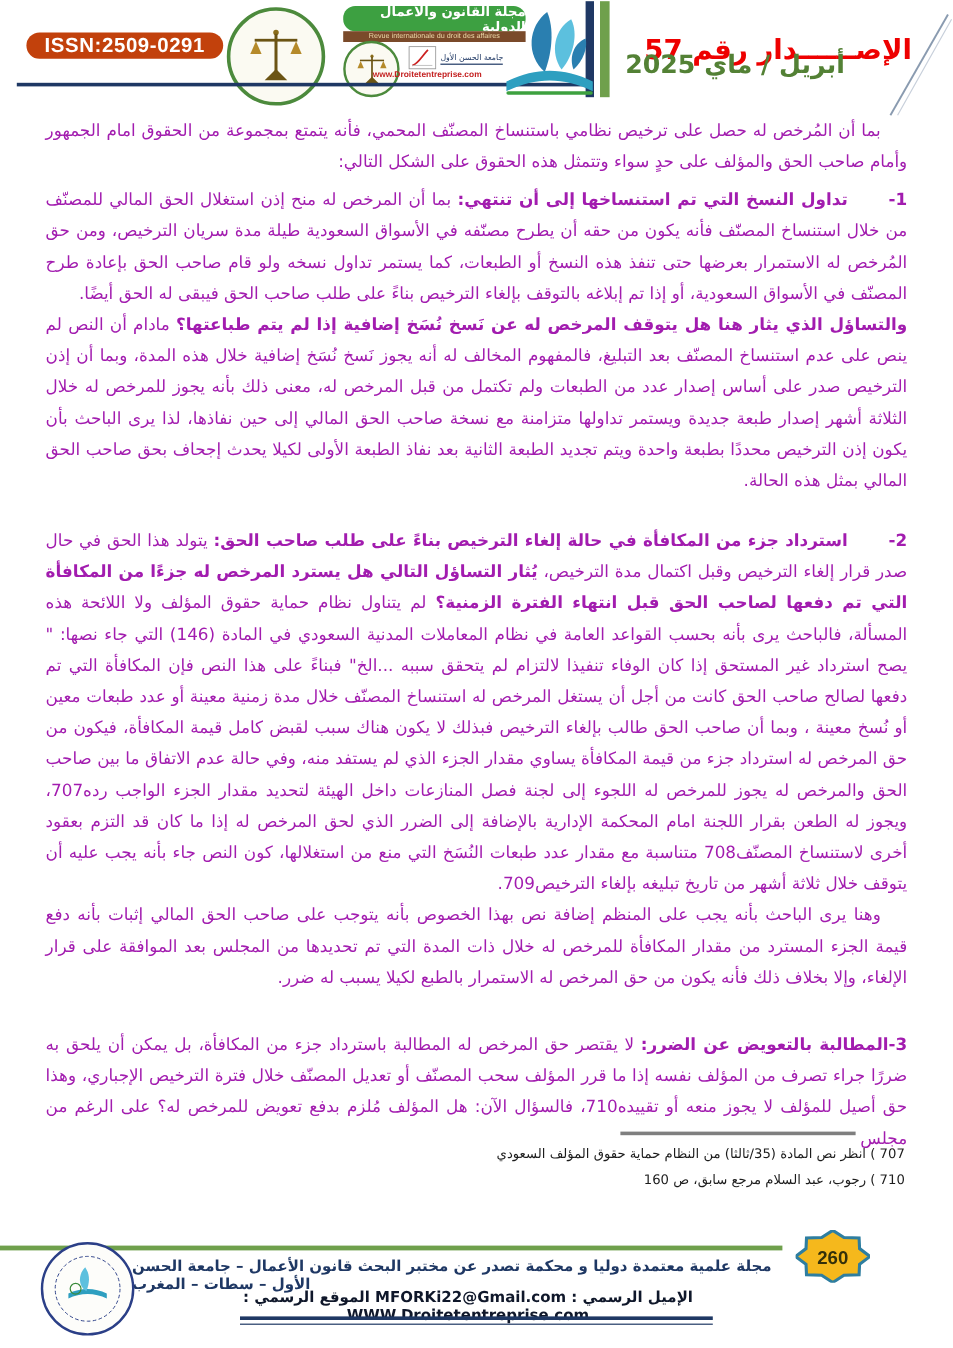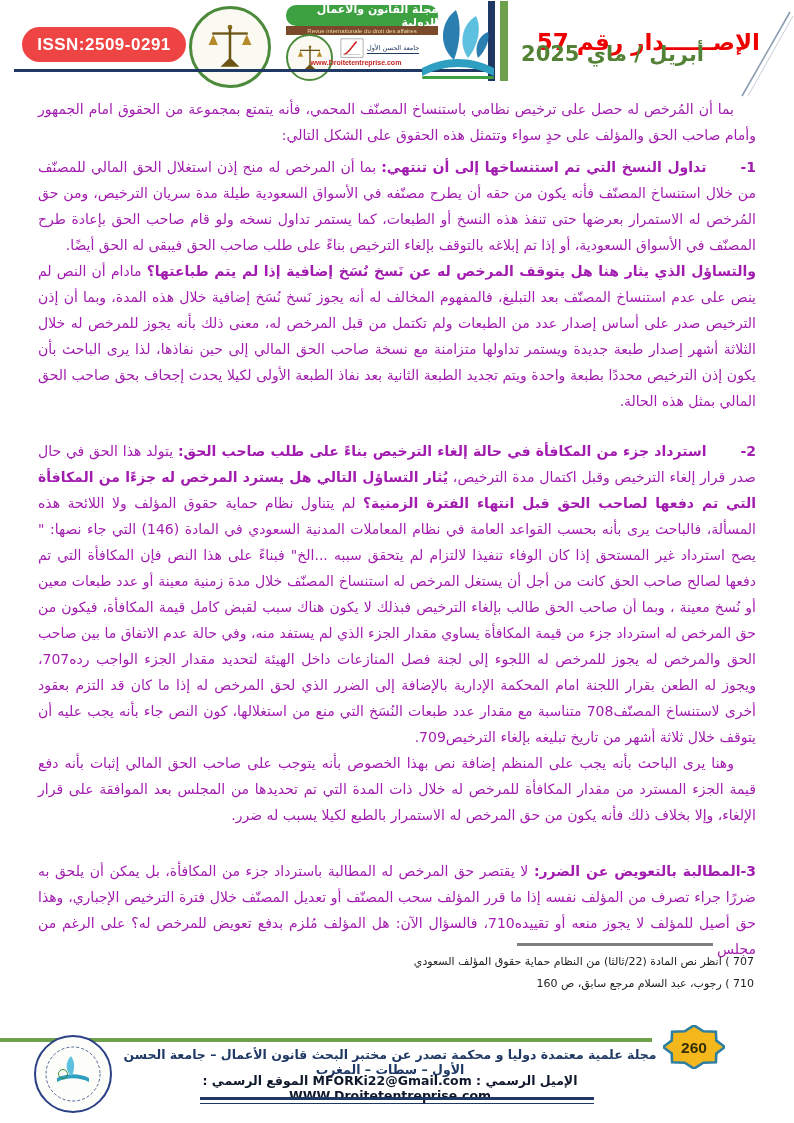--- a/index.html
+++ b/index.html
@@ -5,22 +5,22 @@
   html,body{margin:0;padding:0;}
   .page{
     position:relative;
     width:794px;height:1123px;
     background:#ffffff;
     overflow:hidden;
     font-family:"DejaVu Sans",sans-serif;
   }
   
   .issn-pill{
-    position:absolute;left:22px;top:27px;width:164px;height:35px;
-    background:#ef4444;border-radius:18px;
+    position:absolute;left:22px;top:27px;width:164px;height:22px;
+    background:#c2410c;border-radius:18px;
     color:#fff;font-weight:bold;font-size:17px;
     display:flex;align-items:center;justify-content:center;
     font-family:"Liberation Sans",sans-serif;letter-spacing:.5px;
   }
   .logo-circle{position:absolute;border-radius:50%;background:#fbfaf2;display:flex;align-items:center;justify-content:center;}
   .logo1{left:189px;top:6px;width:76px;height:76px;border:3px solid #4c8a3c;}
   .logo2{left:286px;top:34px;width:43px;height:43px;border:2px solid #4c8a3c;}
   .banner{
     position:absolute;left:286px;top:5px;width:152px;height:21px;
     background:#3da041;color:#fff;font-weight:bold;font-size:11px;
@@ -73,21 +73,21 @@
   .footnotes{
     position:absolute;top:951px;right:40px;width:500px;
     direction:rtl;text-align:right;
     font-size:11px;line-height:22px;color:#1c1c1c;
   }
   
   .footer-green-line{position:absolute;top:1038px;left:0;width:652px;height:4px;background:#6fa04c;}
   .badge{position:absolute;left:663px;top:1025px;}
   .footer-line1{
     position:absolute;top:1047px;left:110px;width:560px;
-    direction:rtl;text-align:center;
+    direction:rtl;text-align:left;
     color:#1f3864;font-weight:bold;font-size:12.5px;
   }
   .footer-line2{
     position:absolute;top:1073px;left:140px;width:500px;
     direction:rtl;text-align:center;
     color:#0f172a;font-weight:bold;font-size:12.5px;
   }
   .footer-double-line{
     position:absolute;top:1097px;left:200px;width:394px;height:3px;
     border-top:3px solid #1f3864;border-bottom:1px solid #1f3864;
@@ -170,21 +170,21 @@
 
     <p class="mt-md"><span class="num">2-</span><span class="tab"></span><b>استرداد جزء من المكافأة في حالة إلغاء الترخيص بناءً على طلب صاحب الحق:</b> <span>يتولد هذا الحق في حال صدر قرار إلغاء الترخيص وقبل اكتمال مدة الترخيص،</span> <b>يُثار التساؤل التالي هل يسترد المرخص له جزءًا من المكافأة التي تم دفعها لصاحب الحق قبل انتهاء الفترة الزمنية؟</b> <span>لم يتناول نظام حماية حقوق المؤلف ولا اللائحة هذه المسألة، فالباحث يرى بأنه بحسب القواعد العامة في نظام المعاملات المدنية السعودي في المادة (146) التي جاء نصها: " يصح استرداد غير المستحق إذا كان الوفاء تنفيذا لالتزام لم يتحقق سببه ...الخ" فبناءً على هذا النص فإن المكافأة التي تم دفعها لصالح صاحب الحق كانت من أجل أن يستغل المرخص له استنساخ المصنّف خلال مدة زمنية معينة أو عدد طبعات معين أو نُسخ معينة ، وبما أن صاحب الحق طالب بإلغاء الترخيص فبذلك لا يكون هناك سبب لقبض كامل قيمة المكافأة، فيكون من حق المرخص له استرداد جزء من قيمة المكافأة يساوي مقدار الجزء الذي لم يستفد منه، وفي حالة عدم الاتفاق ما بين صاحب الحق والمرخص له يجوز للمرخص له اللجوء إلى لجنة فصل المنازعات داخل الهيئة لتحديد مقدار الجزء الواجب رده707، ويجوز له الطعن بقرار اللجنة امام المحكمة الإدارية بالإضافة إلى الضرر الذي لحق المرخص له إذا ما كان قد التزم بعقود أخرى لاستنساخ المصنّف708 متناسبة مع مقدار عدد طبعات النُسَخ التي منع من استغلالها، كون النص جاء بأنه يجب عليه أن يتوقف خلال ثلاثة أشهر من تاريخ تبليغه بإلغاء الترخيص709.</span></p>
 
     <p class="indent">وهنا يرى الباحث بأنه يجب على المنظم إضافة نص بهذا الخصوص بأنه يتوجب على صاحب الحق المالي إثبات بأنه دفع قيمة الجزء المسترد من مقدار المكافأة للمرخص له خلال ذات المدة التي تم تحديدها من المجلس بعد الموافقة على قرار الإلغاء، وإلا بخلاف ذلك فأنه يكون من حق المرخص له الاستمرار بالطبع لكيلا يسبب له ضرر.</p>
 
     <p class="mt-lg"><b>3-المطالبة بالتعويض عن الضرر:</b> <span>لا يقتصر حق المرخص له المطالبة باسترداد جزء من المكافأة، بل يمكن أن يلحق به ضررًا جراء تصرف من المؤلف نفسه إذا ما قرر المؤلف سحب المصنّف أو تعديل المصنّف خلال فترة الترخيص الإجباري، وهذا حق أصيل للمؤلف لا يجوز منعه أو تقييده710، فالسؤال الآن: هل المؤلف مُلزم بدفع تعويض للمرخص له؟ على الرغم من مجلس</span></p>
   </div>
 
   <div class="fn-sep"></div>
   <div class="footnotes">
-    <div>707 ) انظر نص المادة (22/ثالثا) من النظام حماية حقوق المؤلف السعودي</div>
+    <div>707 ) انظر نص المادة (35/ثالثا) من النظام حماية حقوق المؤلف السعودي</div>
     <div>710 ) رجوب، عبد السلام مرجع سابق، ص 160</div>
   </div>
 
   <div>
     <div class="footer-green-line"></div>
 
     <div class="badge">
       <svg width="62" height="44" viewBox="0 0 60 42">
         <polygon points="60,21 51.6,27.3 51.2,35.8 39,36.2 30,42 21,36.2 8.8,35.8 8.4,27.3 0,21 8.4,14.7 8.8,6.2 21,5.8 30,0 39,5.8 51.2,6.2 51.6,14.7" fill="#f5b81c" stroke="#2e7ea0" stroke-width="2.5"></polygon>
         <text x="30" y="27" text-anchor="middle" font-size="15" font-weight="bold" fill="#33300a" font-family="Liberation Sans, sans-serif">260</text>

